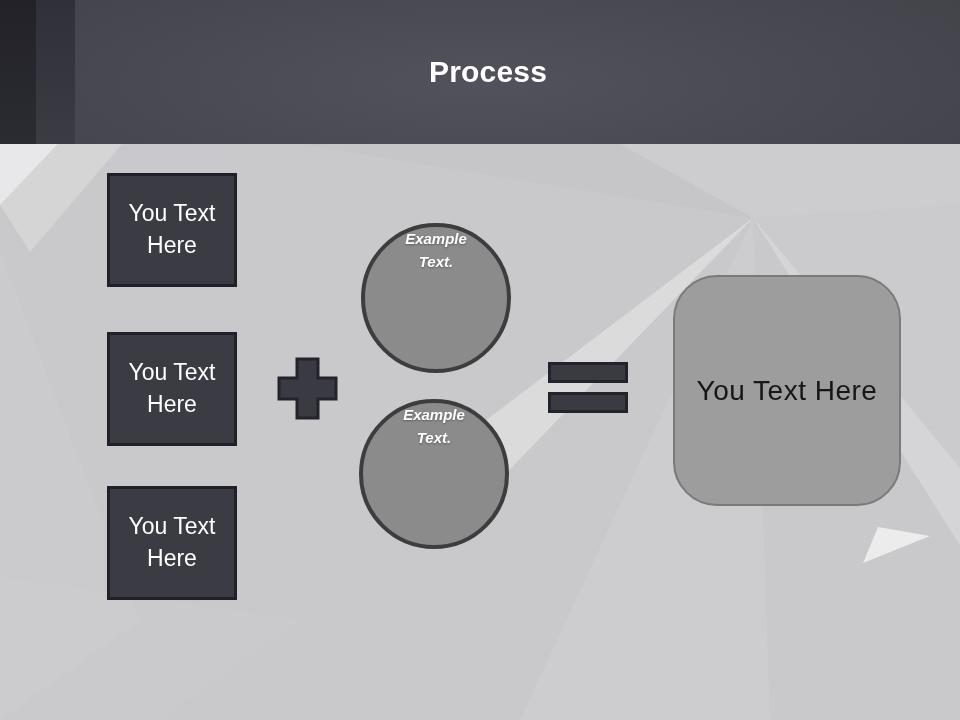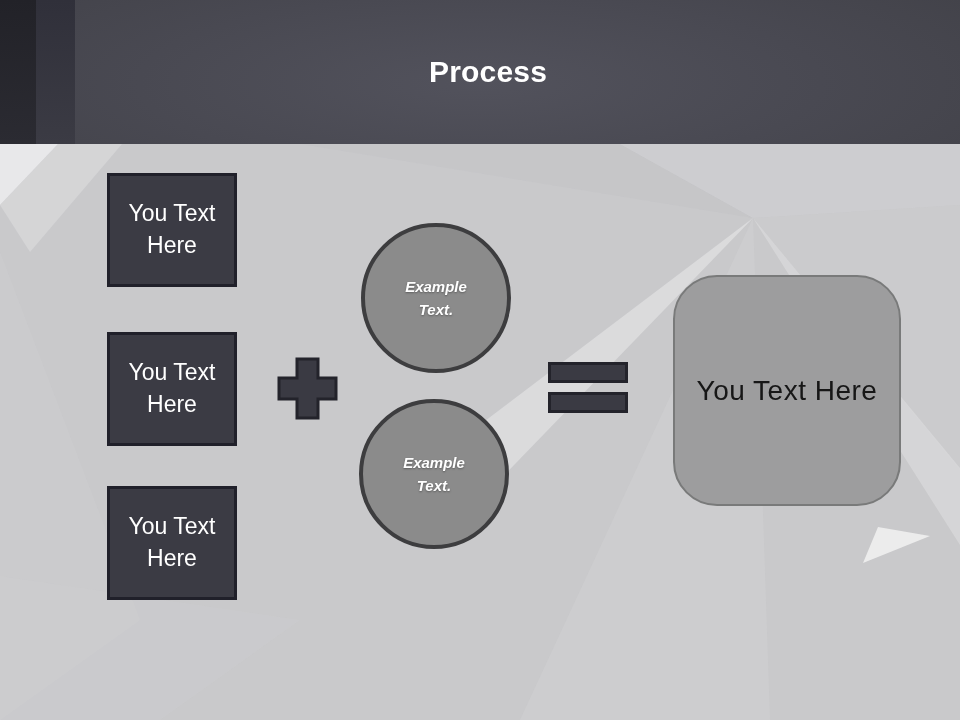--- a/index.html
+++ b/index.html
@@ -39,21 +39,21 @@
   }
   .sq .sq-label{display:block;width:100px;}
   .sq1{top:173px;} .sq2{top:332px;} .sq3{top:486px;}
   
   .plus{position:absolute;left:277px;top:357px;width:61px;height:63px;}
   .equals{position:absolute;left:548px;top:362px;width:80px;height:51px;}
   
   .circle{
     position:absolute;width:150px;height:150px;box-sizing:border-box;border-radius:50%;
     background:#8b8b8b;border:4px solid #3d3d3f;
-    display:flex;align-items:center;justify-content:center;text-align:center;
+    display:flex;justify-content:center;text-align:center;
     color:#ffffff;font-size:15px;font-weight:700;font-style:italic;line-height:1.55;
     text-shadow:0 1px 2px rgba(0,0,0,.35);
   }
   .circle .c-label{display:block;width:80px;}
   .circle1{left:361px;top:223px;}
   .circle2{left:359px;top:399px;}
   
   .result{
     position:absolute;left:673px;top:275px;width:228px;height:231px;box-sizing:border-box;
     background:#9d9d9e;border:2px solid #797a7a;border-radius:44px;

